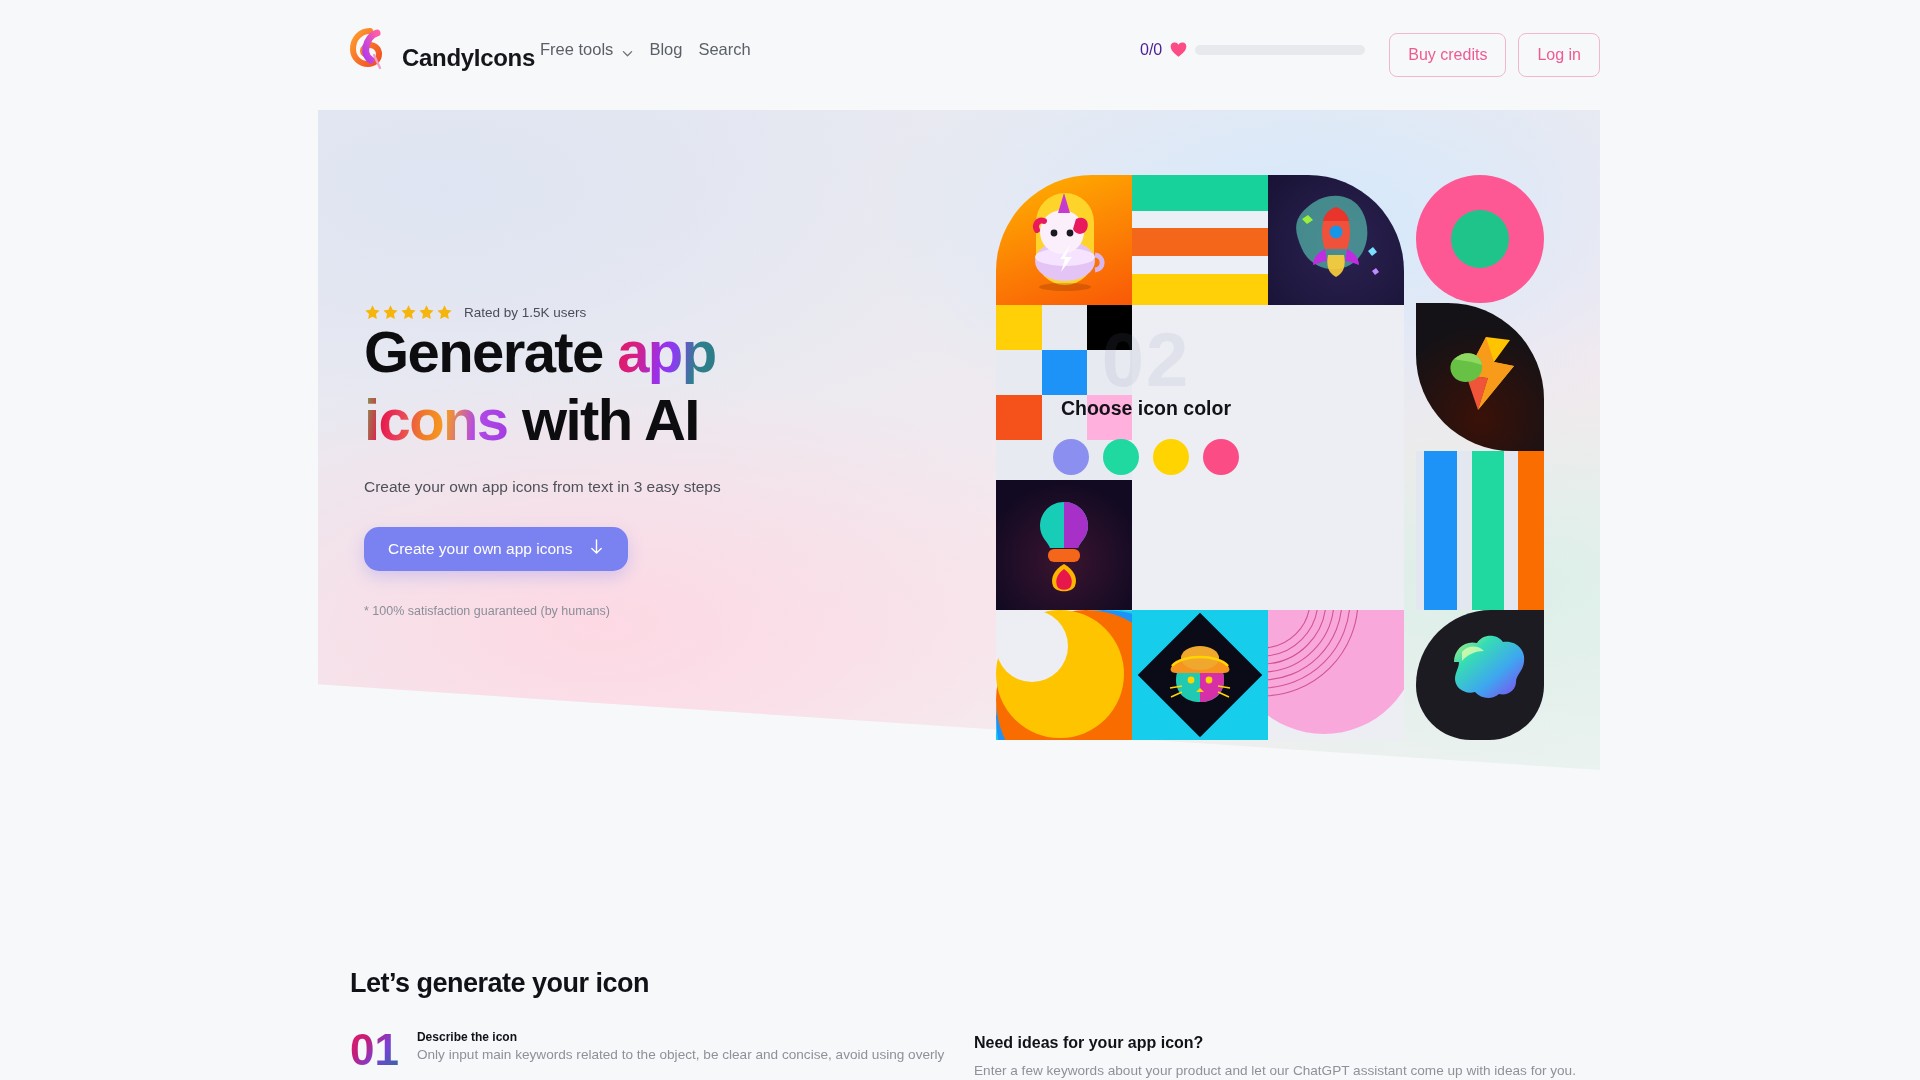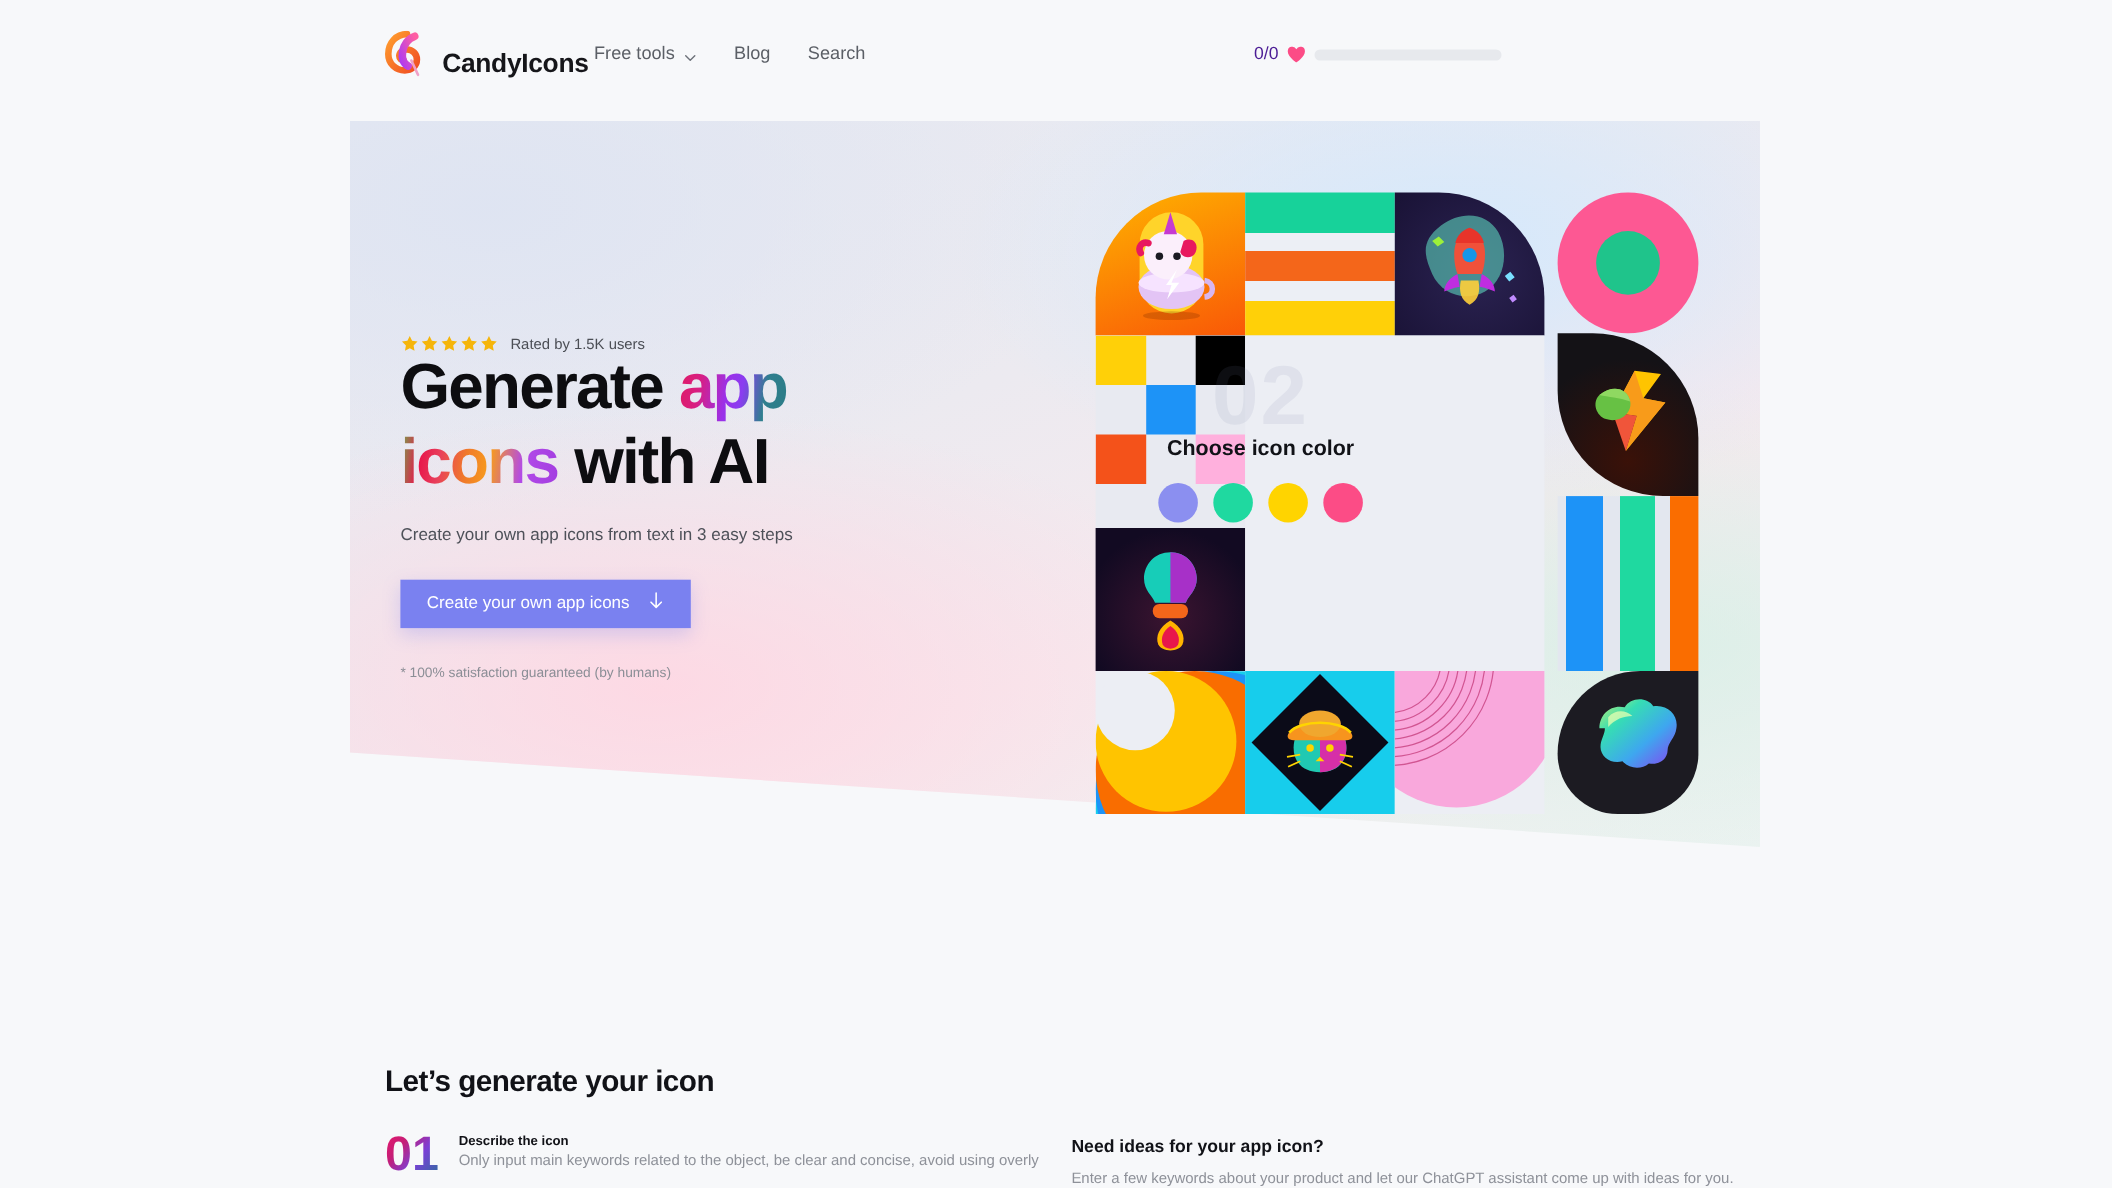--- a/index.html
+++ b/index.html
@@ -13,21 +13,21 @@
 
   
   .header {
     position: absolute; left: 0; top: 0; width: 1920px; height: 110px;
     display: flex; align-items: center;
   }
   .brand { position: absolute; left: 350px; top: 28px; display: flex; align-items: flex-end; gap: 12px; }
   .logo-mark { width: 40px; height: 44px; position: relative; display:block; }
   .brand-name { font-size: 24px; font-weight: 700; color: #16161a; letter-spacing: -0.3px; }
 
-  .nav { position: absolute; left: 540px; top: 40px; display: flex; align-items: center; gap: 34px; }
+  .nav { position: absolute; left: 540px; top: 40px; display: flex; align-items: center; gap: 16px; }
   .nav-item { font-size: 16.5px; color: #5c5f६6; color: #5b5f66; cursor: pointer; display:flex; align-items:center; gap:9px; }
   .chev { display:inline-block; width: 11px; height: 11px; }
 
   .credits { position: absolute; left: 1140px; top: 40px; display: flex; align-items: center; gap: 7px; }
   .credits-num { font-size: 16px; color: #4c1d95; }
   .heart { width: 19px; height: 19px; display:block; }
   .credit-bar { width: 170px; height: 10px; border-radius: 6px; background: #e7e9ed; }
 
   .hdr-btns { position: absolute; right: 320px; top: 33px; display: flex; gap: 12px; }
   .btn-outline {
@@ -66,21 +66,21 @@
   }
   .g-icons {
     background: linear-gradient(98deg,#6ab04c 0%, #e8174b 14%, #e83f5b 26%, #f07a2a 42%, #f79b1e 56%, #b24ae8 76%, #a23ce0 100%);
     -webkit-background-clip: text; background-clip: text; color: transparent;
   }
   .sub { position: absolute; left: 364px; top: 478px; font-size: 15.5px; color: #4e5159; }
 
   .cta {
     position: absolute; left: 364px; top: 527px; height: 44px;
     display: flex; align-items: center; gap: 17px;
-    padding: 0 24px; border: none; border-radius: 0;
+    padding: 0 24px; border: none; border-radius: 15px;
     background: #7a81f0; color: #fff; font-size: 15.5px; cursor: pointer;
     font-family: "Liberation Sans", sans-serif;
     box-shadow: 0 6px 16px rgba(122,129,240,.28);
   }
   .note { position: absolute; left: 364px; top: 604px; font-size: 12.5px; color: #8b8e96; }
 
   
   .collage { position: absolute; left: 996px; top: 175px; width: 556px; height: 565px; }
   .cell { position: absolute; overflow: hidden; }
 
@@ -182,20 +182,24 @@
     <div class="credits">
       <span class="credits-num">0/0</span>
       <span class="heart">
         <svg width="19" height="19" viewBox="0 0 20 20">
             <path d="M10 17.5S1.8 12.4 1.8 7.1A4.3 4.3 0 0 1 10 5.1a4.3 4.3 0 0 1 8.2 2c0 5.3-8.2 10.4-8.2 10.4z" fill="#fc4c86"></path>
           </svg>
       </span>
       <span class="credit-bar"></span>
     </div>
 
+    <div class="hdr-btns">
+      <button class="btn-outline">Buy credits</button>
+      <button class="btn-outline">Log in</button>
+    </div>
   </div>
 
   <div class="hero-wrap">
     <div class="hero"></div>
   </div>
 
   <div class="rating">
     <span class="stars">
       <svg width="17" height="17" viewBox="0 0 20 20">
           <path d="M10 1.6l2.5 5.3 5.8.8-4.2 4.1 1 5.8L10 14.9l-5.1 2.7 1-5.8L1.7 7.7l5.8-.8z" fill="#f5b50a"></path>

